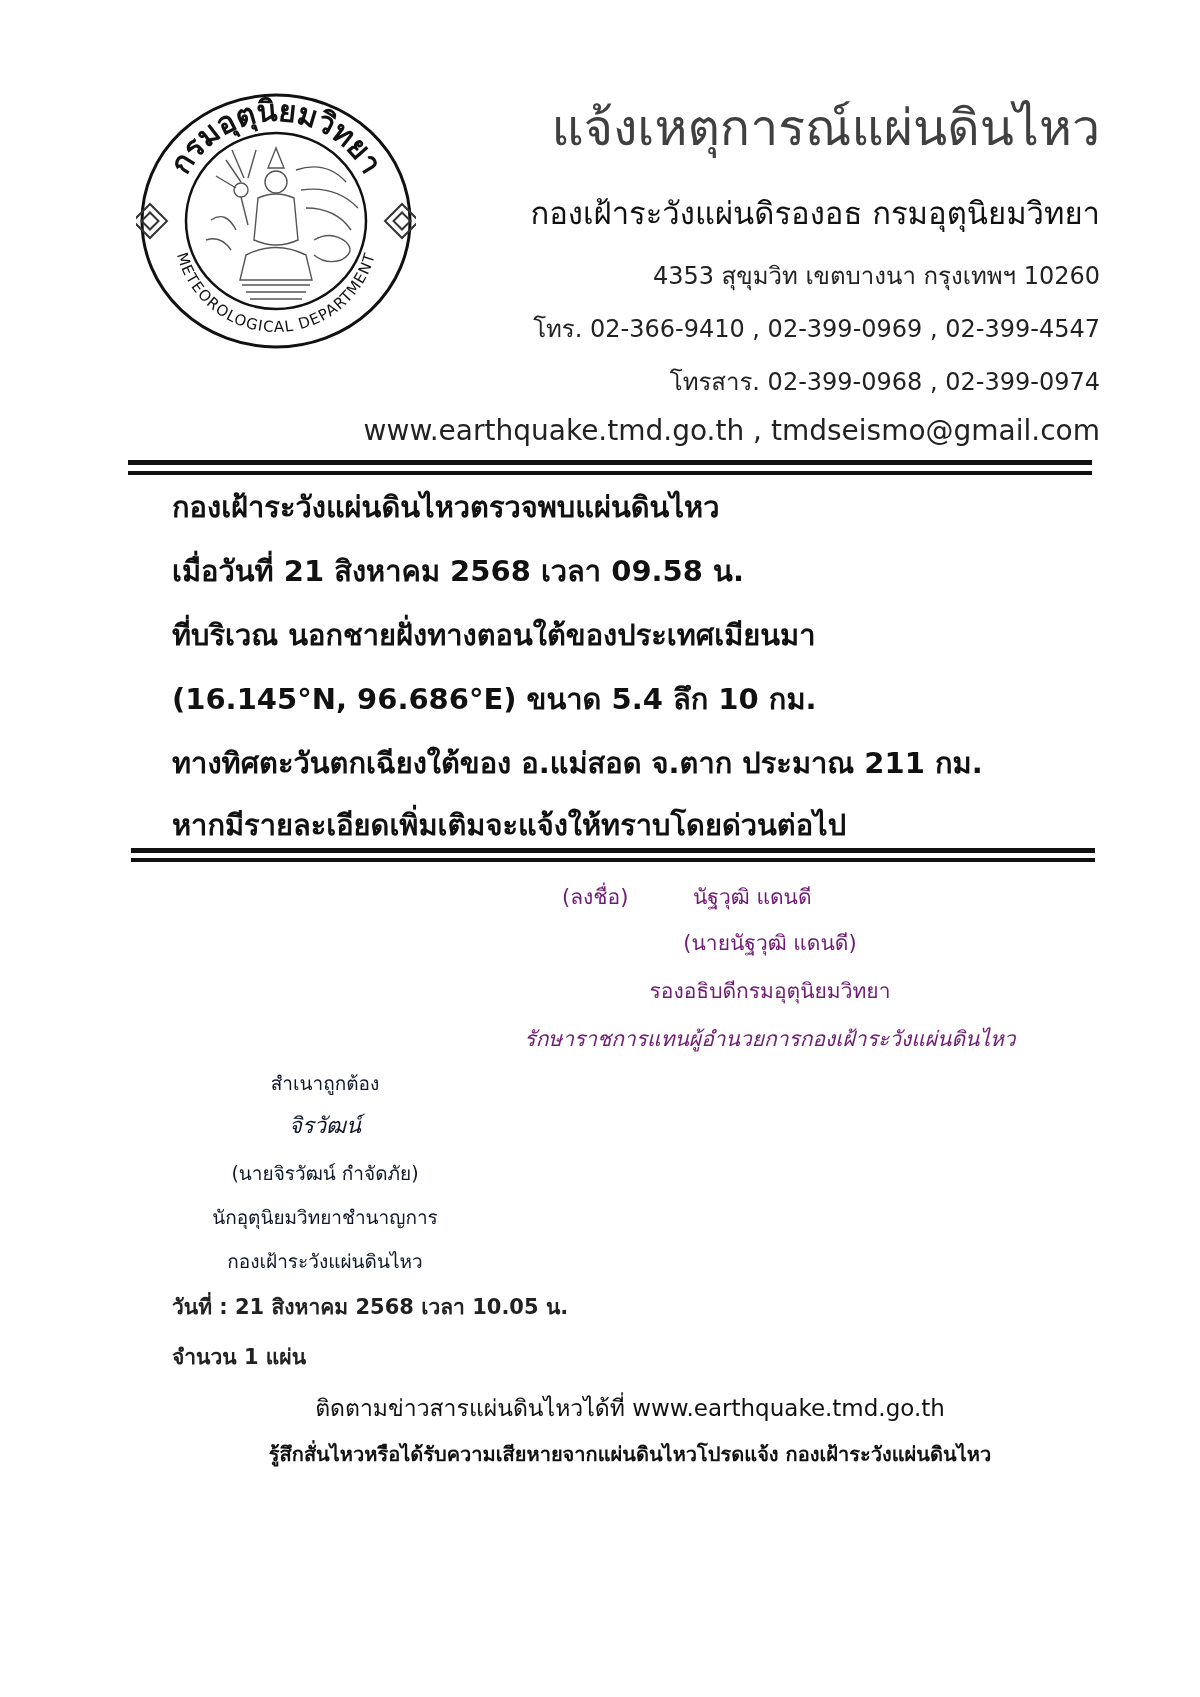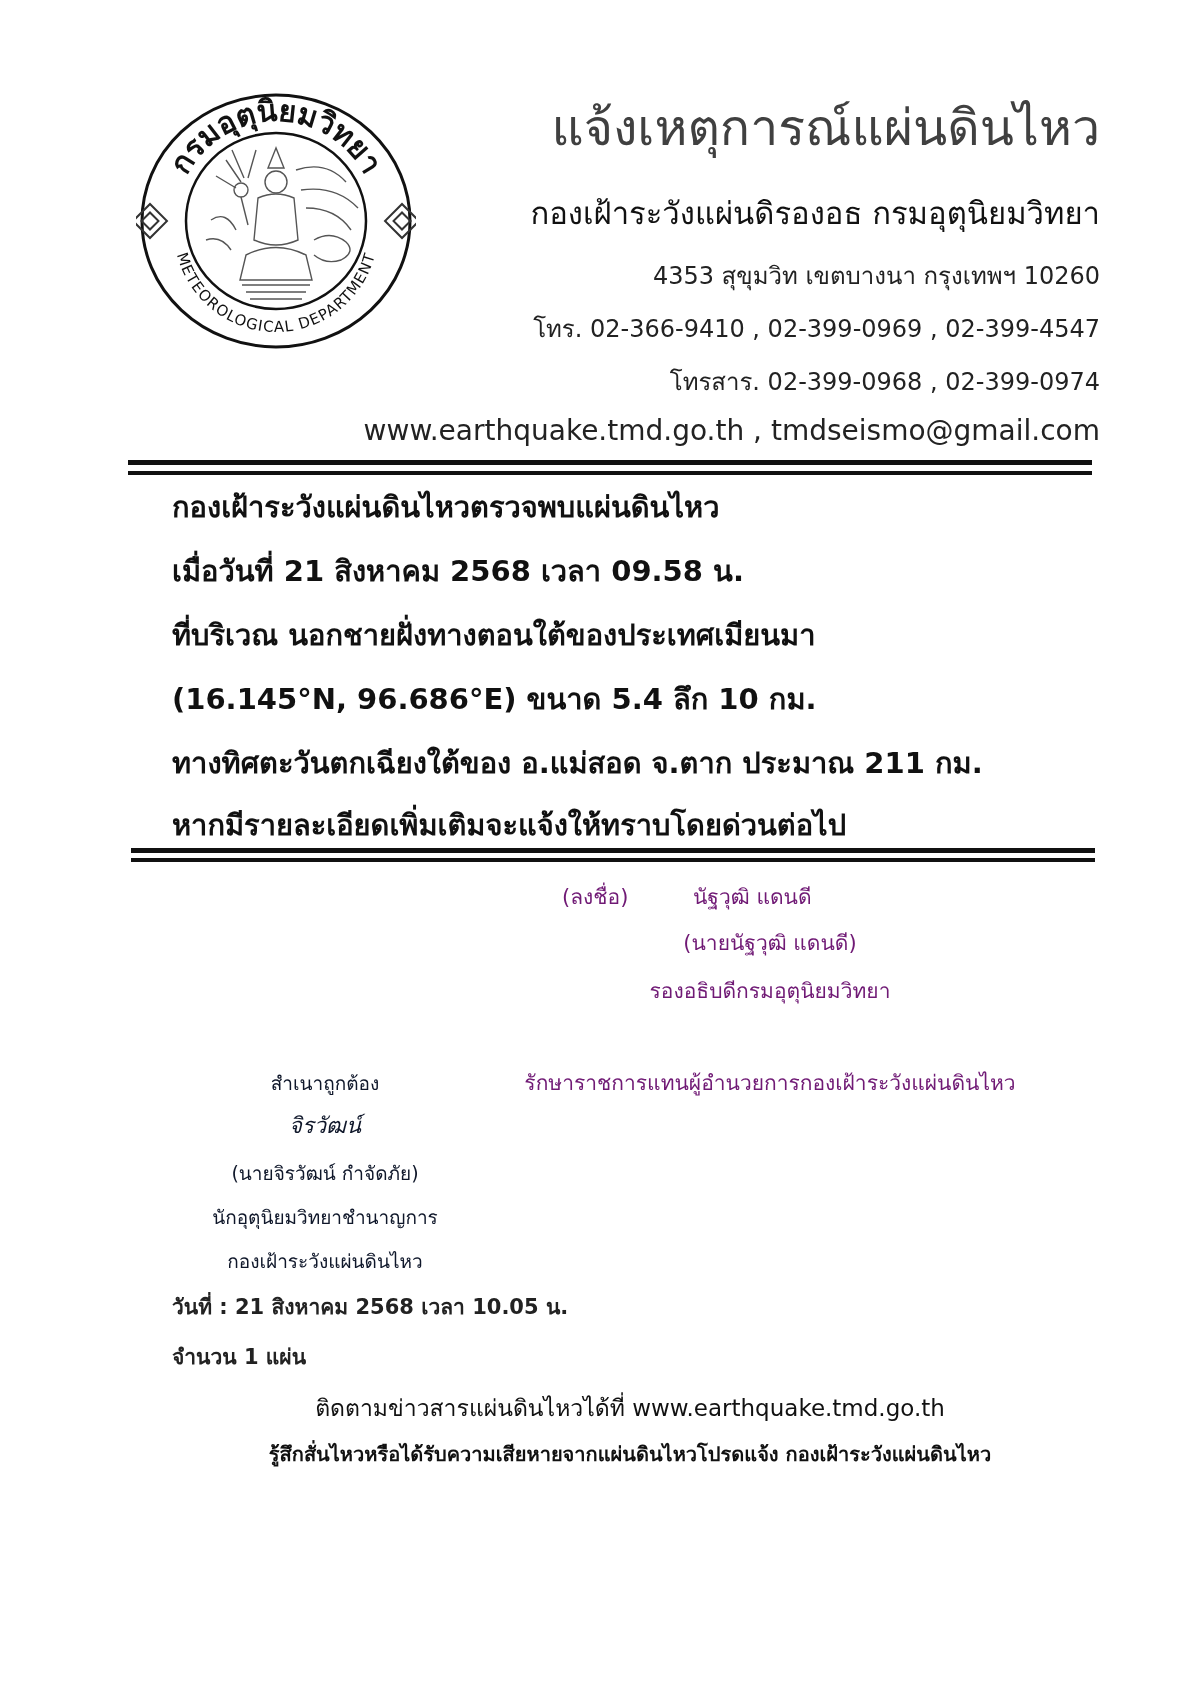--- a/index.html
+++ b/index.html
@@ -91,21 +91,21 @@
 <div class="abs body-line" style="top:740px;">ทางทิศตะวันตกเฉียงใต้ของ อ.แม่สอด จ.ตาก ประมาณ 211 กม.</div>
 <div class="abs body-line" style="top:802px;">หากมีรายละเอียดเพิ่มเติมจะแจ้งให้ทราบโดยด่วนต่อไป</div>
 
 <div class="rule" style="left:131px; width:964px; top:848px; height:5px;"></div>
 <div class="rule" style="left:131px; width:964px; top:858px; height:4px;"></div>
 
 <div class="abs sig" style="left:562px; top:880px;">(ลงชื่อ)</div>
 <div class="abs sig" style="left:693px; top:880px;">นัฐวุฒิ แดนดี</div>
 <div class="abs sig center" style="left:560px; width:420px; top:926px;">(นายนัฐวุฒิ แดนดี)</div>
 <div class="abs sig center" style="left:560px; width:420px; top:974px;">รองอธิบดีกรมอุตุนิยมวิทยา</div>
-<div class="abs sig center" style="left:500px; width:540px; top:1066px;">รักษาราชการแทนผู้อำนวยการกองเฝ้าระวังแผ่นดินไหว</div>
+<div class="abs sig center" style="left:500px; width:540px; top:1022px;font-style:italic;">รักษาราชการแทนผู้อำนวยการกองเฝ้าระวังแผ่นดินไหว</div>
 
 <div class="abs copy center" style="left:160px; width:330px; top:1068px;">สำเนาถูกต้อง</div>
 <div class="abs center" style="left:160px; width:330px; top:1108px; font-family:'DejaVu Serif', serif; font-style:italic; font-size:22px; color:#0f172a;">จิรวัฒน์</div>
 <div class="abs copy center" style="left:160px; width:330px; top:1158px;">(นายจิรวัฒน์ กำจัดภัย)</div>
 <div class="abs copy center" style="left:160px; width:330px; top:1202px;">นักอุตุนิยมวิทยาชำนาญการ</div>
 <div class="abs copy center" style="left:160px; width:330px; top:1246px;">กองเฝ้าระวังแผ่นดินไหว</div>
 
 <div class="abs meta" style="top:1290px;">วันที่  : 21 สิงหาคม 2568 เวลา 10.05 น.</div>
 <div class="abs meta" style="top:1340px;">จำนวน  1  แผ่น</div>
 

